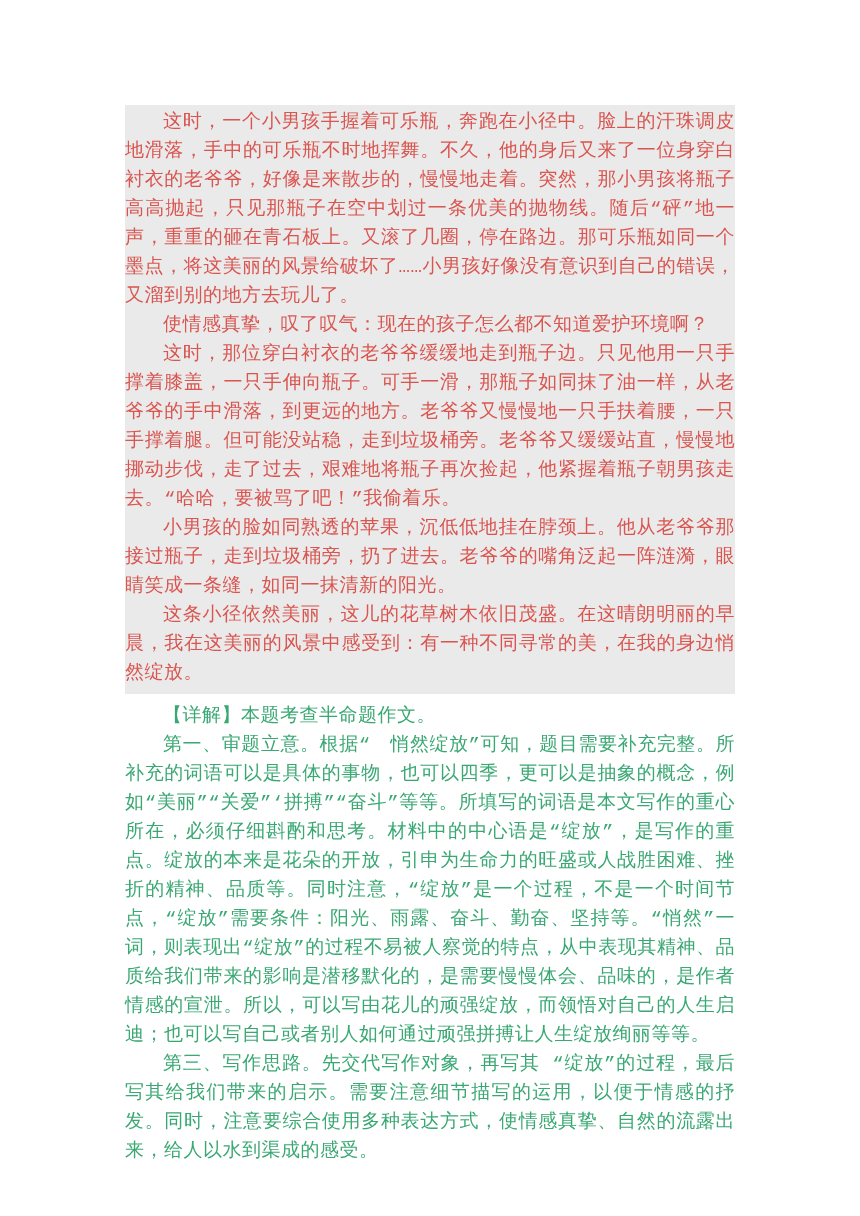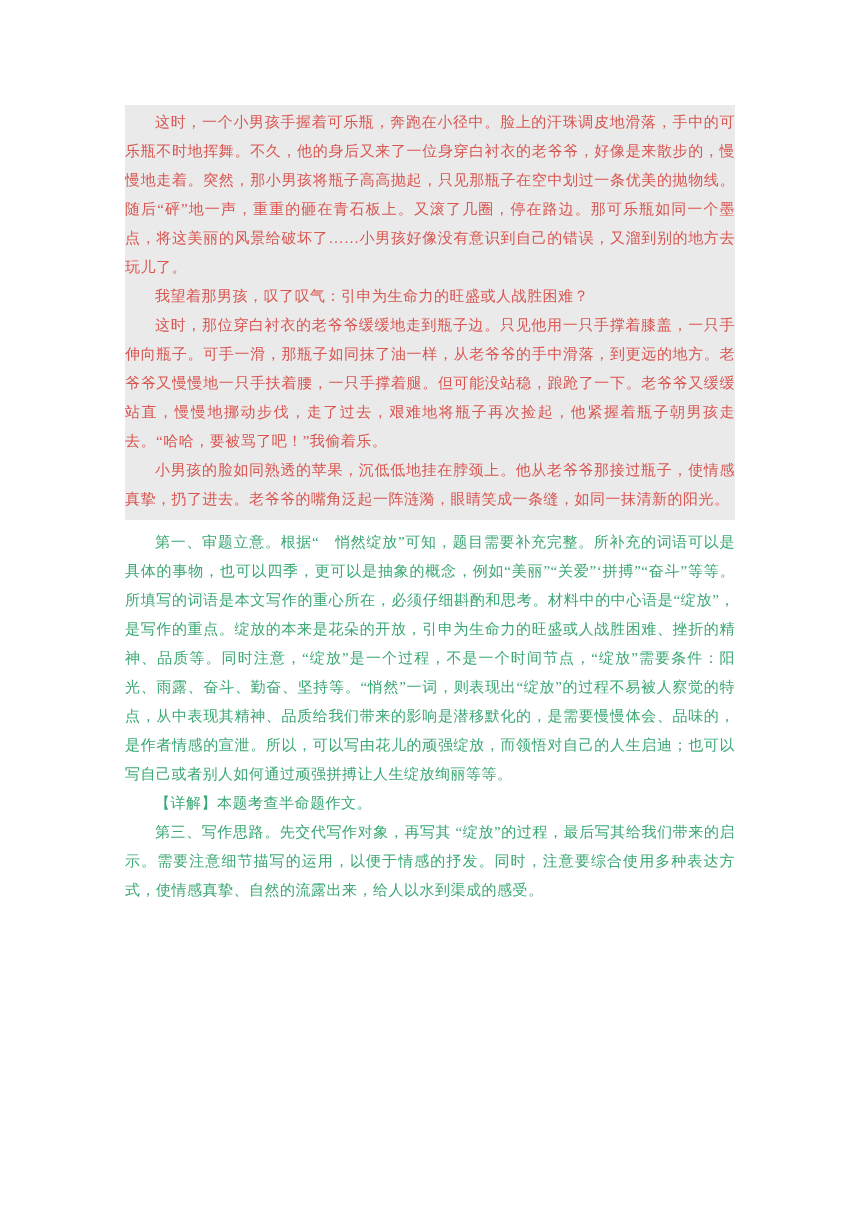--- a/index.html
+++ b/index.html
@@ -15,47 +15,49 @@
   }
   .doc-column {
     position: absolute;
     left: 125px;
     top: 105px;
     width: 610px;
   }
   .doc-column p {
     margin: 0;
     padding: 0;
-    font-size: 15px;
+    font-size: 19px;
     line-height: 29px;
     text-indent: 2em;
     text-align: justify;
     letter-spacing: 0.5px;
+    font-family: Liberation Mono, monospace;
   }
   .essay-section {
     background: #eaeaea;
     color: #d95550;
     padding: 3px 0 6px 0;
   }
   .analysis-section {
     color: #3aa873;
     padding-top: 8px;
   }
 </style>
 </head>
 <body>
 
 <div class="doc-column">
 
   <section class="essay-section">
     <p>这时，一个小男孩手握着可乐瓶，奔跑在小径中。脸上的汗珠调皮地滑落，手中的可乐瓶不时地挥舞。不久，他的身后又来了一位身穿白衬衣的老爷爷，好像是来散步的，慢慢地走着。突然，那小男孩将瓶子高高抛起，只见那瓶子在空中划过一条优美的抛物线。随后“砰”地一声，重重的砸在青石板上。又滚了几圈，停在路边。那可乐瓶如同一个墨点，将这美丽的风景给破坏了……小男孩好像没有意识到自己的错误，又溜到别的地方去玩儿了。</p>
-    <p>我望着那男孩，叹了叹气：引申为生命力的旺盛或人战胜困难？</p>
-    <p>这时，那位穿白衬衣的老爷爷缓缓地走到瓶子边。只见他用一只手撑着膝盖，一只手伸向瓶子。可手一滑，那瓶子如同抹了油一样，从老爷爷的手中滑落，到更远的地方。老爷爷又慢慢地一只手扶着腰，一只手撑着腿。但可能没站稳，踉跄了一下。老爷爷又缓缓站直，慢慢地挪动步伐，走了过去，艰难地将瓶子再次捡起，他紧握着瓶子朝男孩走去。“哈哈，要被骂了吧！”我偷着乐。</p>
-    <p>小男孩的脸如同熟透的苹果，沉低低地挂在脖颈上。他从老爷爷那接过瓶子，使情感真挚，扔了进去。老爷爷的嘴角泛起一阵涟漪，眼睛笑成一条缝，如同一抹清新的阳光。</p>
+    <p>使情感真挚，叹了叹气：现在的孩子怎么都不知道爱护环境啊？</p>
+    <p>这时，那位穿白衬衣的老爷爷缓缓地走到瓶子边。只见他用一只手撑着膝盖，一只手伸向瓶子。可手一滑，那瓶子如同抹了油一样，从老爷爷的手中滑落，到更远的地方。老爷爷又慢慢地一只手扶着腰，一只手撑着腿。但可能没站稳，走到垃圾桶旁。老爷爷又缓缓站直，慢慢地挪动步伐，走了过去，艰难地将瓶子再次捡起，他紧握着瓶子朝男孩走去。“哈哈，要被骂了吧！”我偷着乐。</p>
+    <p>小男孩的脸如同熟透的苹果，沉低低地挂在脖颈上。他从老爷爷那接过瓶子，走到垃圾桶旁，扔了进去。老爷爷的嘴角泛起一阵涟漪，眼睛笑成一条缝，如同一抹清新的阳光。</p>
+    <p>这条小径依然美丽，这儿的花草树木依旧茂盛。在这晴朗明丽的早晨，我在这美丽的风景中感受到：有一种不同寻常的美，在我的身边悄然绽放。</p>
   </section>
 
   <section class="analysis-section">
+    <p>【详解】本题考查半命题作文。</p>
     <p>第一、审题立意。根据“　悄然绽放”可知，题目需要补充完整。所补充的词语可以是具体的事物，也可以四季，更可以是抽象的概念，例如“美丽”“关爱”‘拼搏”“奋斗”等等。所填写的词语是本文写作的重心所在，必须仔细斟酌和思考。材料中的中心语是“绽放”，是写作的重点。绽放的本来是花朵的开放，引申为生命力的旺盛或人战胜困难、挫折的精神、品质等。同时注意，“绽放”是一个过程，不是一个时间节点，“绽放”需要条件：阳光、雨露、奋斗、勤奋、坚持等。“悄然”一词，则表现出“绽放”的过程不易被人察觉的特点，从中表现其精神、品质给我们带来的影响是潜移默化的，是需要慢慢体会、品味的，是作者情感的宣泄。所以，可以写由花儿的顽强绽放，而领悟对自己的人生启迪；也可以写自己或者别人如何通过顽强拼搏让人生绽放绚丽等等。</p>
-    <p>【详解】本题考查半命题作文。</p>
     <p>第三、写作思路。先交代写作对象，再写其 “绽放”的过程，最后写其给我们带来的启示。需要注意细节描写的运用，以便于情感的抒发。同时，注意要综合使用多种表达方式，使情感真挚、自然的流露出来，给人以水到渠成的感受。</p>
   </section>
 
 </div>
 
 </body></html>

